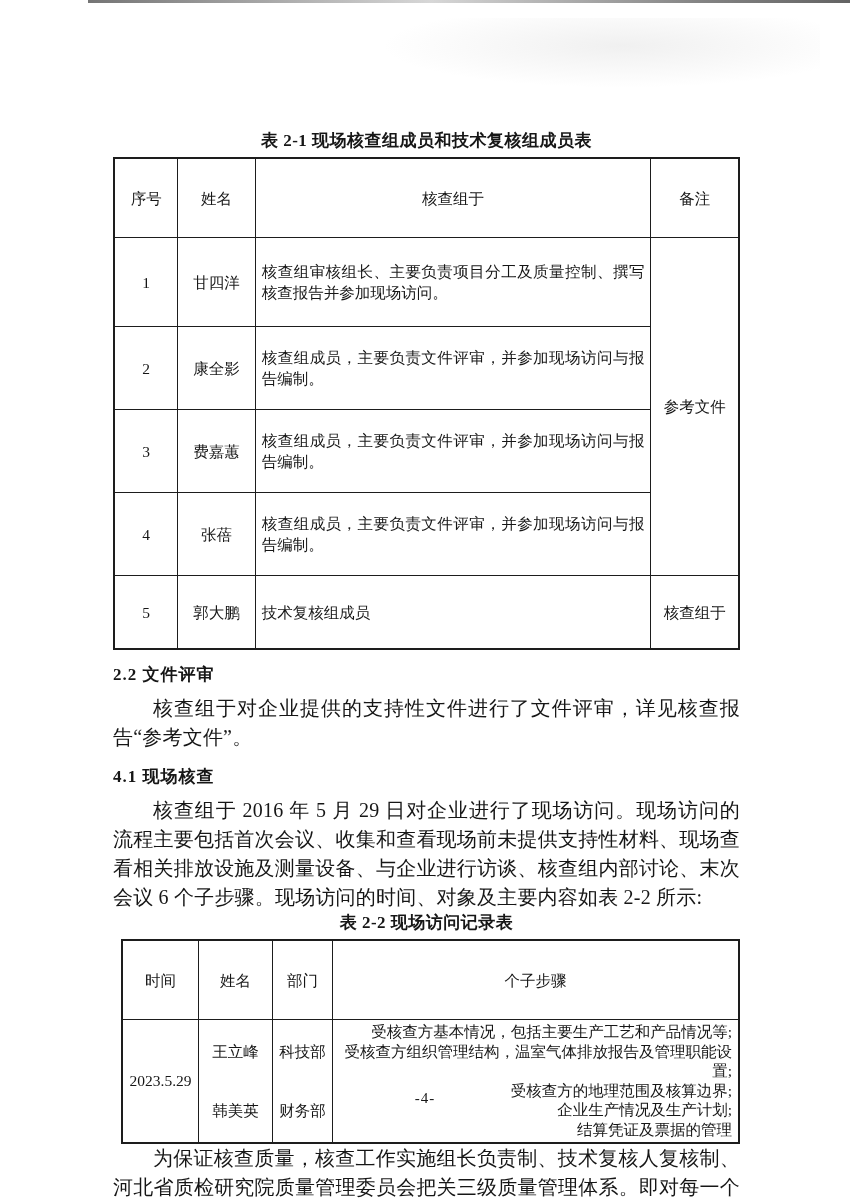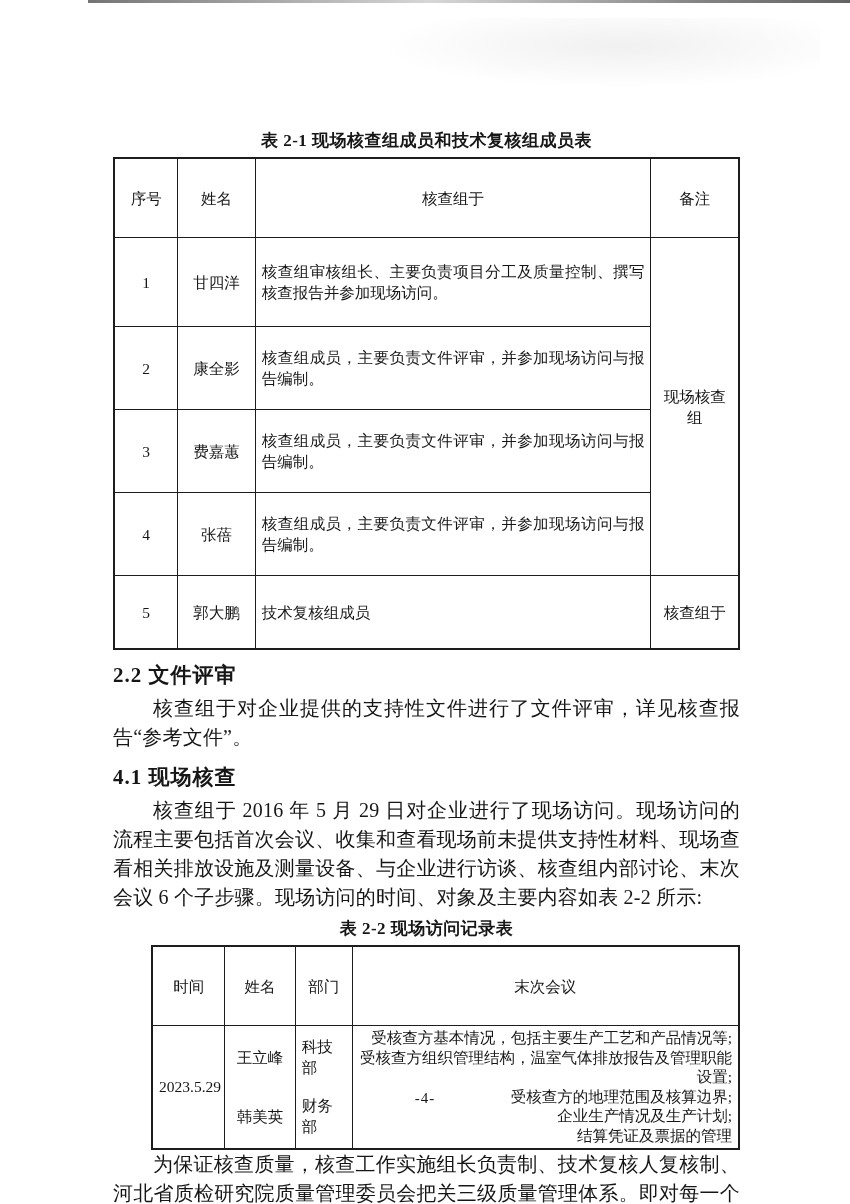--- a/index.html
+++ b/index.html
@@ -38,28 +38,28 @@
   }
   .c { text-align: center; }
   .duty { text-align: left; text-align: justify; }
   
   .t1-head td { height: 38px; }
   .t1-r1 td { height: 48px; }
   .t1-r2 td, .t1-r3 td, .t1-r4 td { height: 42px; }
   .t1-r5 td { height: 32px; }
   
   .sec-heading {
-    font-size: 21px; font-weight: bold; letter-spacing: 1px;
+    font-size: 17px; font-weight: bold; letter-spacing: 1px;
     margin: 13px 0 7px 0; line-height: 24px;
   }
   p.body {
     margin: 0; font-size: 20px; line-height: 29px;
     text-align: justify; text-indent: 2em; letter-spacing: .2px;
   }
-  .table2-wrap { margin-left: 38px; font-family: Liberation Serif, serif; }
+  .table2-wrap { margin-left: 8px; font-family: Liberation Serif, serif; }
   .t2-head td { height: 38px; }
   .t2-body td { height: 100px; padding: 2px 6px; }
   .stack {
     display: flex; flex-direction: column; justify-content: space-around;
     align-items: center; height: 100%;
   }
   .lines div { line-height: 19.6px; font-size: 15.5px; text-align: right; }
   .footer-pageno {
     position: absolute; top: 1090px; left: 0; width: 100%;
     text-align: center; font-size: 15px; letter-spacing: 1px;
@@ -86,21 +86,21 @@
         <tr class="t1-head">
           <td class="c">序号</td>
           <td class="c">姓名</td>
           <td class="c">核查组于</td>
           <td class="c">备注</td>
         </tr>
         <tr class="t1-r1">
           <td class="c">1</td>
           <td class="c">甘四洋</td>
           <td class="duty">核查组审核组长、主要负责项目分工及质量控制、撰写核查报告并参加现场访问。</td>
-          <td class="c" rowspan="4">现场核查组</td>
+          <td class="c" rowspan="4">参考文件</td>
         </tr>
         <tr class="t1-r2">
           <td class="c">2</td>
           <td class="c">康全影</td>
           <td class="duty">核查组成员，主要负责文件评审，并参加现场访问与报告编制。</td>
         </tr>
         <tr class="t1-r3">
           <td class="c">3</td>
           <td class="c">费嘉蕙</td>
           <td class="duty">核查组成员，主要负责文件评审，并参加现场访问与报告编制。</td>
@@ -118,35 +118,35 @@
         </tr>
       </tbody>
     </table>
 
     <div class="sec-heading">2.2 文件评审</div>
     <p class="body">核查组于对企业提供的支持性文件进行了文件评审，详见核查报告“参考文件”。</p>
 
     <div class="sec-heading">4.1 现场核查</div>
     <p class="body">核查组于 2016 年 5 月 29 日对企业进行了现场访问。现场访问的流程主要包括首次会议、收集和查看现场前未提供支持性材料、现场查看相关排放设施及测量设备、与企业进行访谈、核查组内部讨论、末次会议 6 个子步骤。现场访问的时间、对象及主要内容如表 2-2 所示:</p>
 
-    <div class="tbl-title" style="margin-top:6px;">表 2-2 现场访问记录表</div>
+    <div class="tbl-title" style="">表 2-2 现场访问记录表</div>
     <div class="table2-wrap">
       <table>
         <colgroup>
           <col style="width:12.4%">
             <col style="width:12%">
             <col style="width:9.7%">
             <col style="width:65.9%">
         </colgroup>
         <tbody>
           <tr class="t2-head">
             <td class="c">时间</td>
             <td class="c">姓名</td>
             <td class="c">部门</td>
-            <td class="c">末次会议</td>
+            <td class="c">个子步骤</td>
           </tr>
           <tr class="t2-body">
             <td class="c">2023.5.29</td>
             <td>
               <div class="stack">
                 <div>王立峰</div>
                 <div>韩美英</div>
               </div>
             </td>
             <td>

